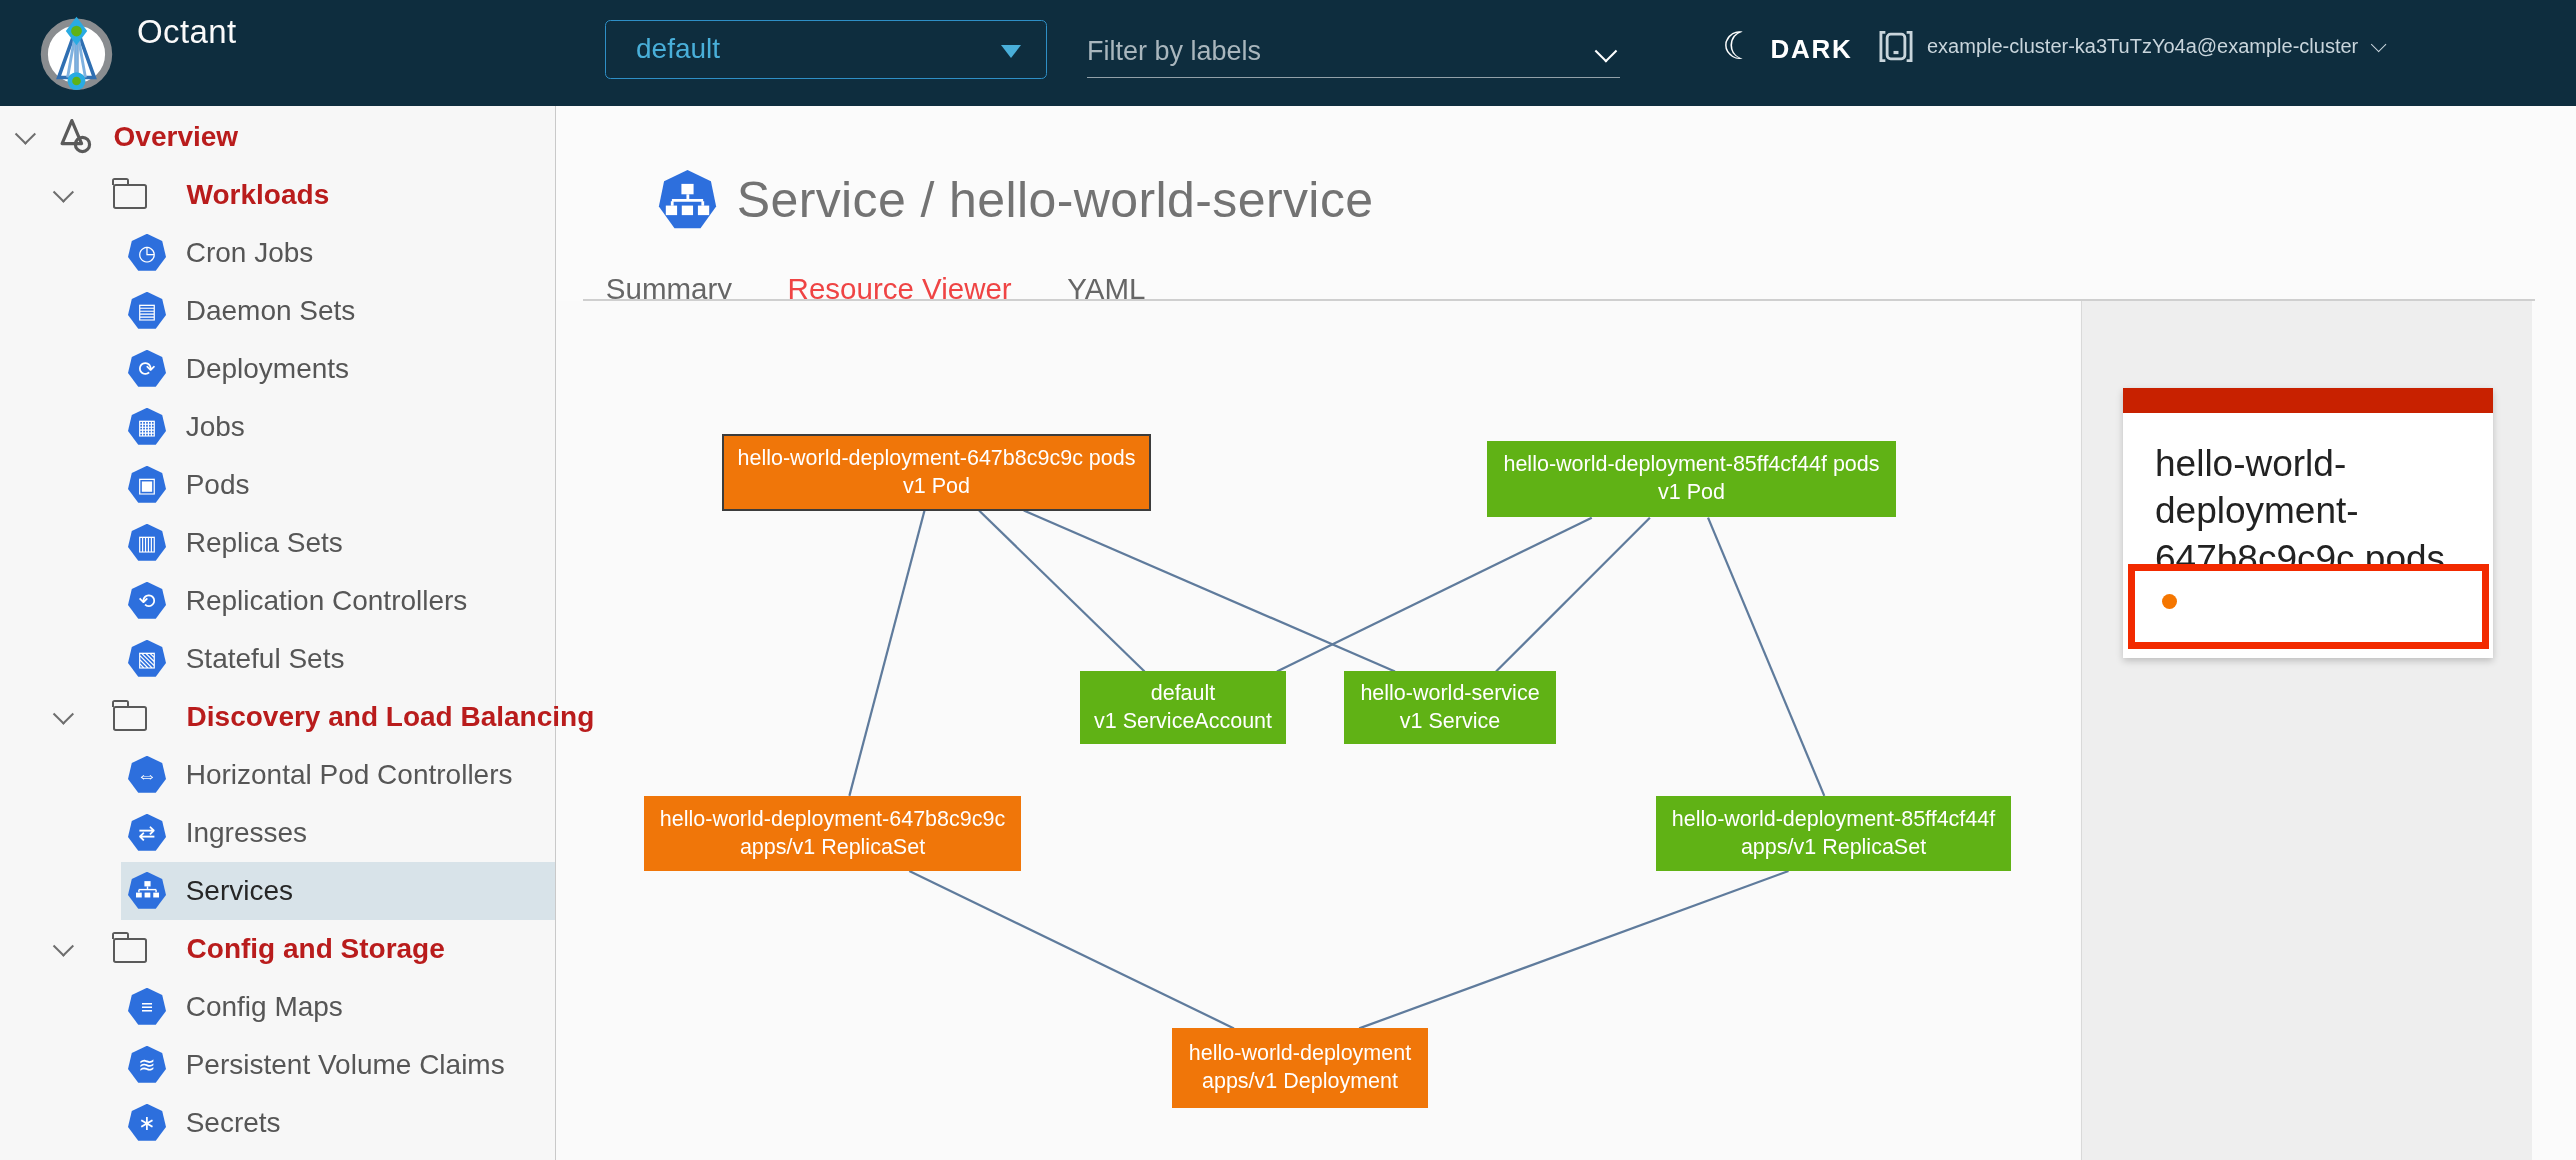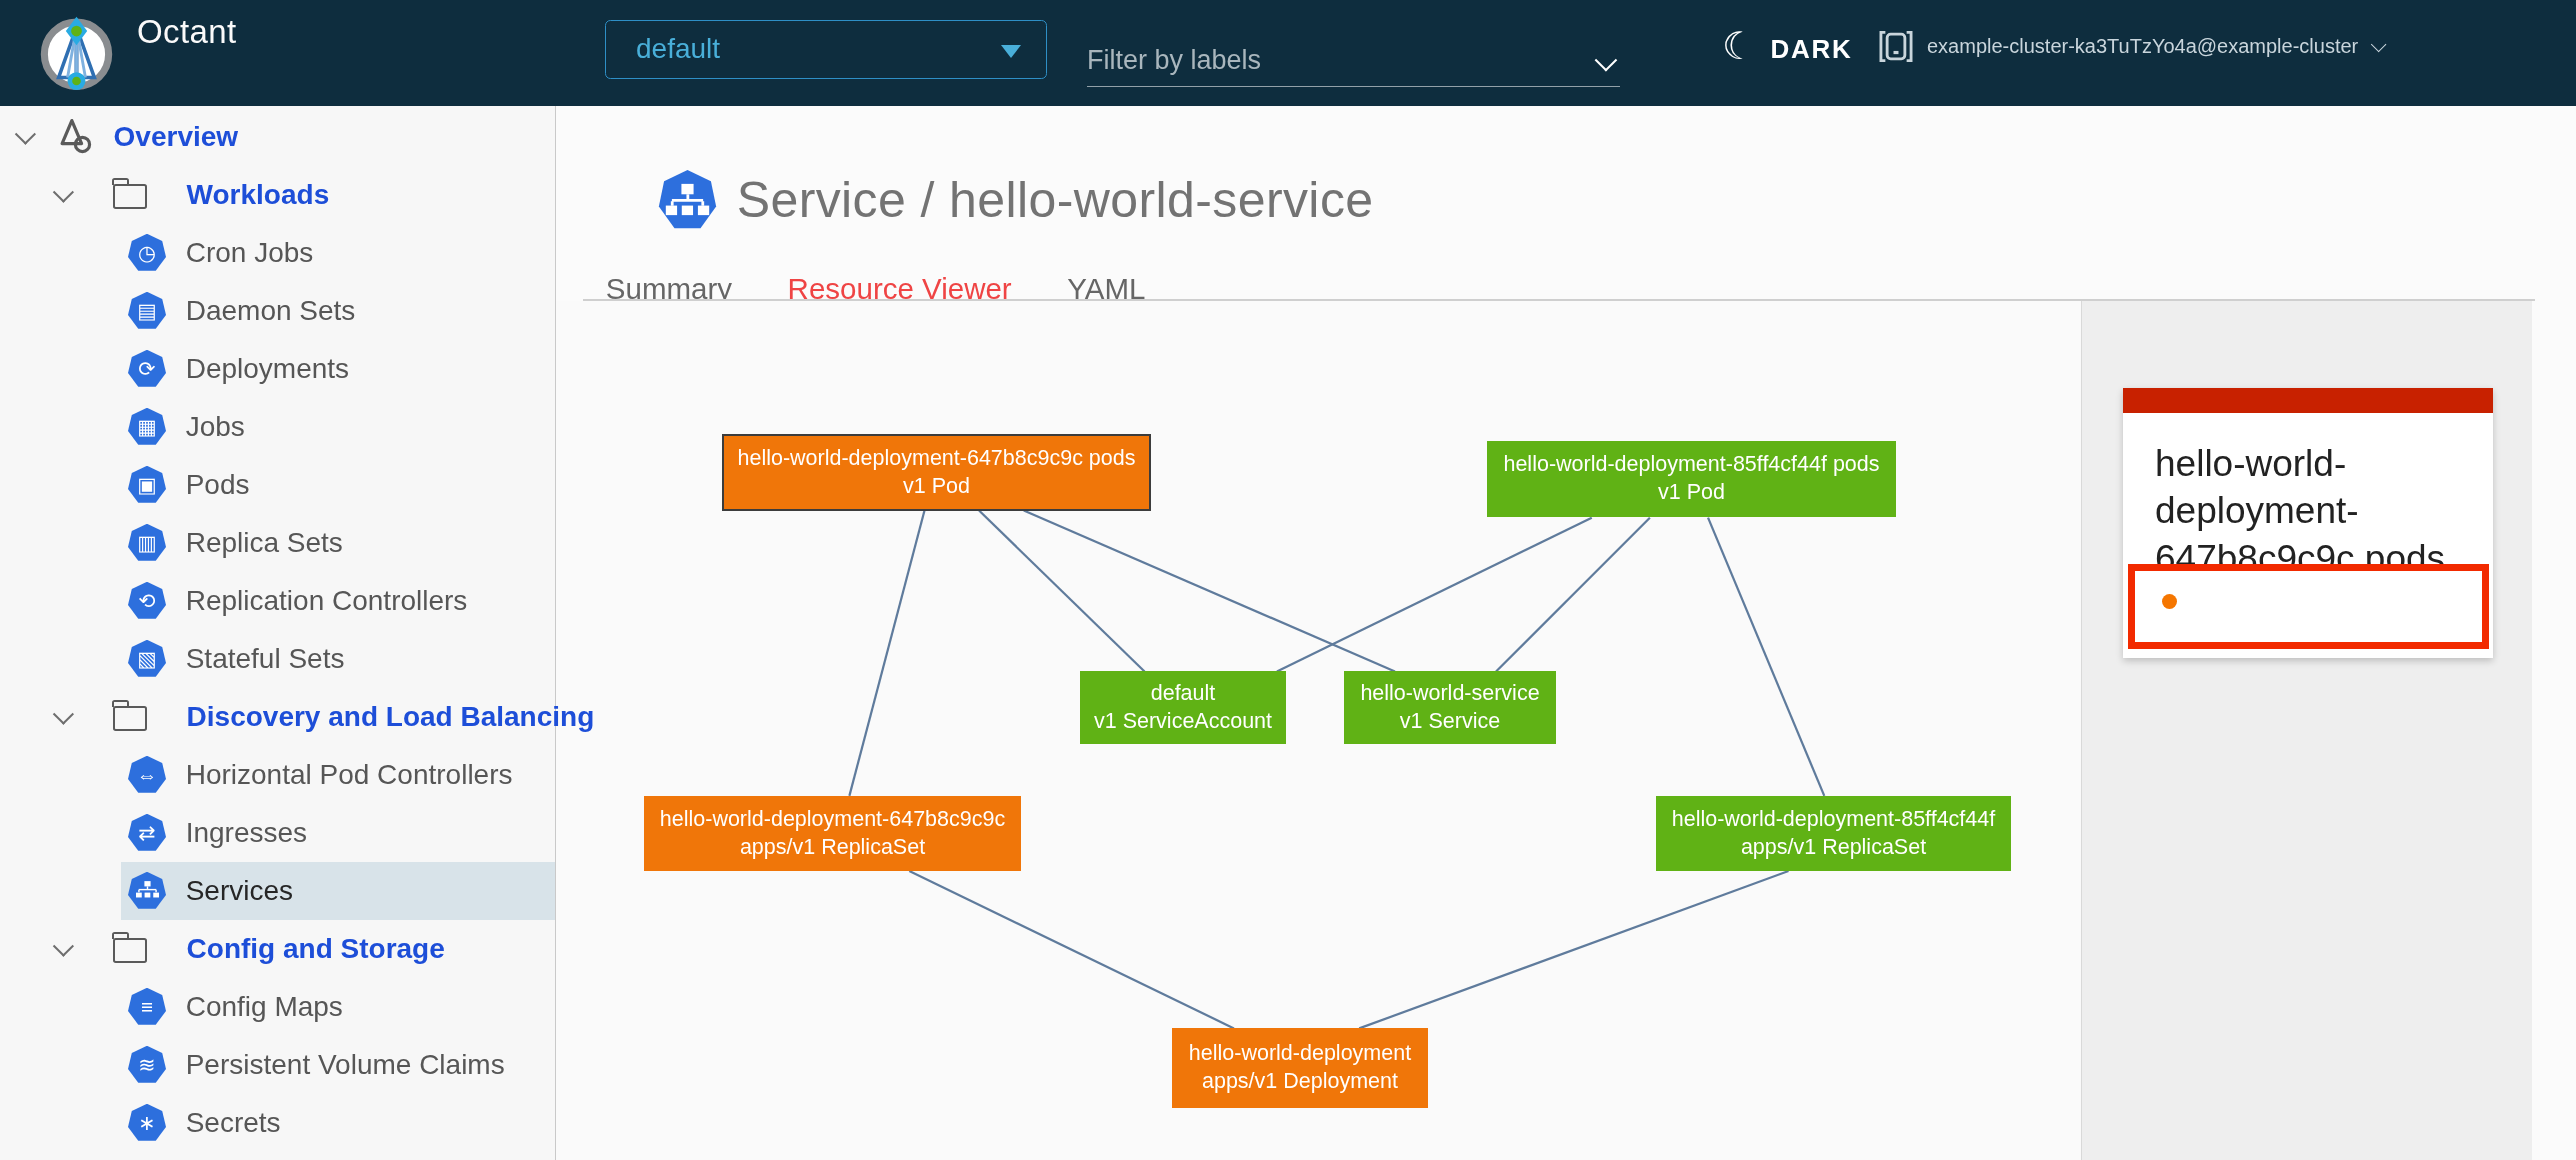--- a/index.html
+++ b/index.html
@@ -13,21 +13,21 @@
   .brand{position:absolute;left:39px;top:12.5px;display:flex;align-items:flex-start;gap:23px;}
   .brand-name{color:#fafafa;font-size:33px;letter-spacing:0.4px;}
   .ns-select{
     position:absolute;left:605px;top:19.7px;width:442px;height:59px;
     border:1.8px solid #2e8fc6;border-radius:5.4px;color:#49afd9;font-size:28px;
     display:flex;align-items:center;padding-left:30px;box-sizing:border-box;
   }
   .ns-caret{position:absolute;right:25px;top:24px;width:0;height:0;
     border-left:10.7px solid transparent;border-right:10.7px solid transparent;border-top:13.4px solid #49afd9;}
   .filter-field{
-    position:absolute;left:1087px;top:35px;width:533px;height:52px;
+    position:absolute;left:1087px;top:26px;width:533px;height:52px;
     border-bottom:1.8px solid rgba(255,255,255,.55);box-sizing:border-box;
     display:flex;align-items:center;justify-content:space-between;text-align:right;
   }
   .filter-placeholder{color:#a9b6bd;font-size:27px;}
   .chev{display:inline-block;width:14.3px;height:14.3px;border-left:2.7px solid #fff;border-bottom:2.7px solid #fff;transform:rotate(-45deg);margin-right:5.4px;}
   .dark-toggle{position:absolute;left:1722px;top:30px;display:flex;align-items:center;gap:14.3px;color:#fff;cursor:default;}
   .moon{font-size:38px;line-height:38px;transform:translateY(-2.7px);}
   .dark-label{font-size:26px;font-weight:bold;letter-spacing:1.8px;}
   .context{position:absolute;left:1878px;top:27px;display:flex;align-items:center;gap:13px;color:#c9d5dc;font-size:20px;}
   .context .chev-sm{display:inline-block;width:9.8px;height:9.8px;border-left:1.8px solid #c9d5dc;border-bottom:1.8px solid #c9d5dc;transform:rotate(-45deg) translateY(-2.7px);margin-left:3.6px;}
@@ -35,21 +35,21 @@
   .sidebar{position:absolute;left:0;top:106px;width:556px;height:1055px;background:#f7f7f7;border-right:1.8px solid #c9c9c9;box-sizing:border-box;z-index:10;}
   .nav{position:absolute;left:0;top:1.8px;width:100%;}
   .nav-row{position:relative;height:58px;display:flex;align-items:center;box-sizing:border-box;}
   .nav-row.kind-root{padding-left:18px;}
   .nav-row.kind-group{padding-left:56px;gap:20px;}
   .nav-row.kind-item{padding-left:128px;}
   .nav-row.selected::before{content:"";position:absolute;left:121px;right:0;top:0;bottom:0;background:#d8e3e9;}
   .nav-row > *{position:relative;}
   .nav-chev{width:13.4px;height:13.4px;border-left:2.7px solid #6e6e6e;border-bottom:2.7px solid #6e6e6e;transform:rotate(-45deg) translate(1.8px,-1.8px);margin-right:21.5px;flex:0 0 auto;}
   .nav-label{font-size:28px;color:#565656;white-space:nowrap;margin-left:19.7px;}
-  .kind-root .nav-label,.kind-group .nav-label{font-weight:bold;color:#1d4ed8;}
+  .kind-root .nav-label,.kind-group .nav-label{font-weight:bold;color:#b91c1c;}
   .selected .nav-label{color:#262626;}
   .hept{width:38px;height:38px;flex:0 0 auto;background:#2d6fdd;
     clip-path:polygon(50% 0%,90% 19%,100% 61%,73% 97%,27% 97%,0% 61%,10% 19%);
     display:flex;align-items:center;justify-content:center;color:#fff;font-size:20.6px;line-height:1;}
   .hept svg{display:block;}
   .folder-icon{width:30px;height:21.5px;border:2.7px solid #5a5a5a;border-radius:2.7px;position:relative;flex:0 0 auto;margin-top:3.6px;}
   .folder-icon::before{content:"";position:absolute;left:-2.7px;top:-8px;width:12.5px;height:5.4px;border:2.7px solid #5a5a5a;border-bottom:none;border-radius:2.7px 2.7px 0 0;}
   .overview-icon{flex:0 0 auto;margin-top:1.8px;}
   
   .main{position:absolute;left:556px;top:106px;width:2020px;height:1055px;background:#fbfbfb;}

